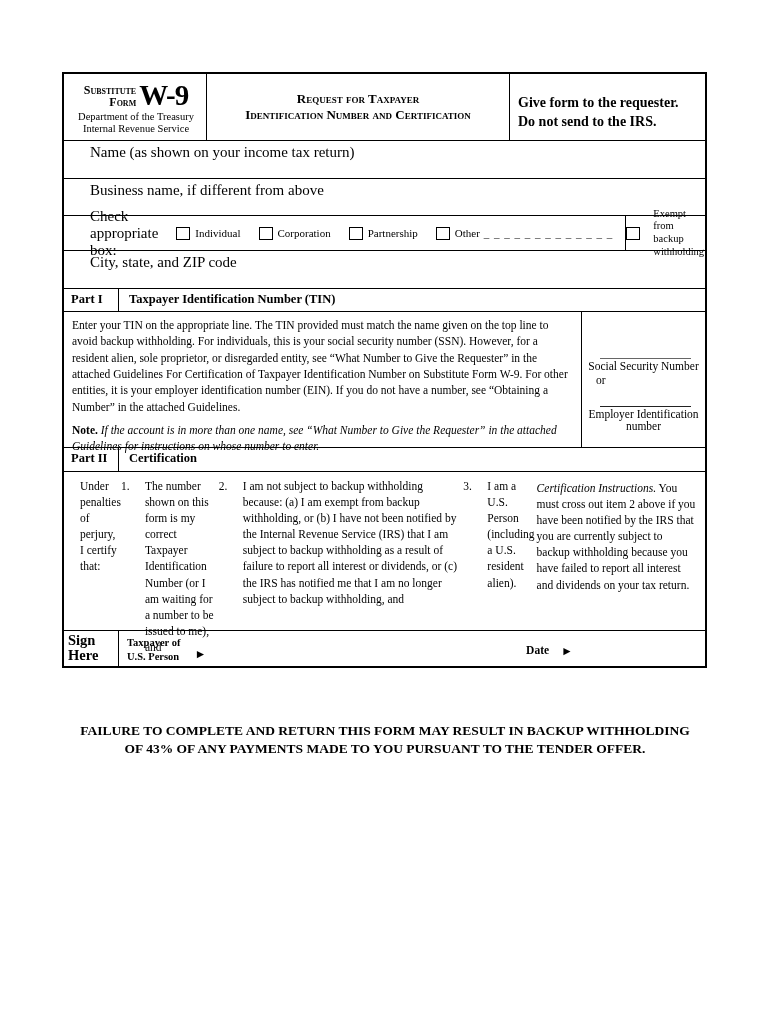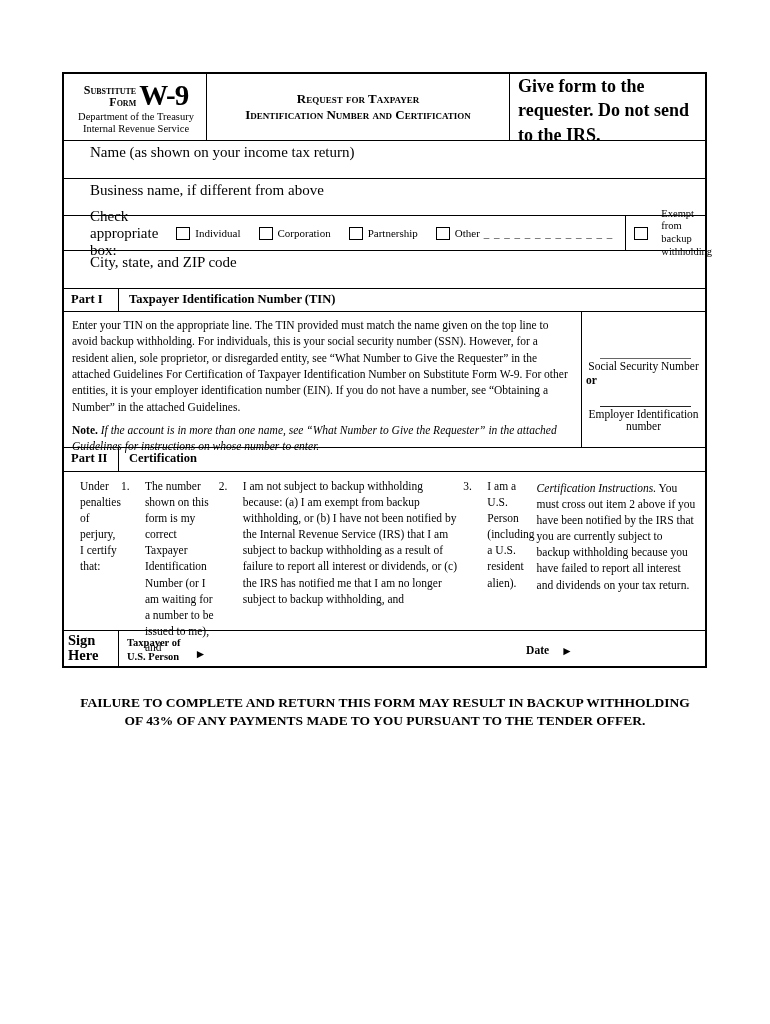--- a/index.html
+++ b/index.html
@@ -26,37 +26,37 @@
               display: flex; flex-direction: column; justify-content: center; }
   .subform-wrap { display: flex; align-items: flex-start; justify-content: center; }
   .subst-col { text-align: right; padding-top: 2px; }
   .bold { font-weight: bold; }
   .subst-line { font-size: 12px; font-weight: bold; font-variant: small-caps; line-height: 1.0; }
   .w9-big { font-size: 29px; font-weight: bold; line-height: 0.9; margin-left: 3px; letter-spacing: -1px; }
   .dept { text-align: center; font-size: 10.5px; line-height: 1.15; margin-top: 3px; }
   .hdr-mid { width: 303px; border-right: 1.5px solid #000;
              display: flex; flex-direction: column; justify-content: center; align-items: center; text-align: center; }
   .hdr-title { font-size: 13px; font-weight: bold; font-variant: small-caps; line-height: 1.25; }
-  .hdr-right { flex: 1; padding: 0 8px; font-size: 18px; font-weight: bold; line-height: 1.35;
-               display: flex; align-items: flex-start; }
+  .hdr-right { flex: 1; padding: 8px 8px; font-size: 14px; font-weight: bold; line-height: 1.35;
+               display: flex; align-items: flex-end; }
 
   
   .field-row { flex-direction: column; padding: 3px 7px; }
   .name-row { height: 38px; }
   .business-row { height: 37px; }
   .city-row { height: 38px; }
   .field-label { font-size: 15px; margin-left: 19px; }
 
   
   .checkbox-row { height: 35px; gap: 12px; }
   .cb-main { flex: 1; display: flex; align-items: center; padding: 0 0 0 7px; font-size: 11px; }
   .cb-group { display: flex; align-items: center; margin-left: 18px; }
   .checkbox { display: inline-block; width: 14px; height: 13px; border: 1.7px solid #000; background: #fff; margin-right: 5px; flex: none; }
   .other-line { letter-spacing: 1px; margin-left: 4px; white-space: nowrap; }
-  .cb-exempt { width: 134px; border-left: 1.5px solid #000; display: flex; align-items: center; padding-left: 8px; }
+  .cb-exempt { width: 134px; border-left: 1.5px solid #000; display: flex; align-items: center; padding-left: 0; }
   .exempt-text { font-size: 10.5px; line-height: 1.2; margin-left: 8px; }
 
   
   .part-header { align-items: stretch; font-weight: bold; font-size: 12.5px; }
   .p1-header { height: 23px; }
   .p2-header { height: 24px; }
   .part-label-cell { width: 55px; border-right: 1.5px solid #000; padding: 3px 0 0 7px; }
   .part-title-cell { flex: 1; padding: 3px 0 0 10px; }
 
   
@@ -64,21 +64,21 @@
   .p1-text { width: 518px; border-right: 1.5px solid #000; padding: 5px 8px; line-height: 1.42; }
   .p1-note { margin-top: 7px; }
   .italic { font-style: italic; }
   .tin-cell { flex: 1; position: relative; font-size: 11.5px; }
   .tin-line { position: absolute; left: 18px; right: 14px; border-top: 1.2px solid #666; }
   .ssn-line { top: 46px; }
   .ein-line { top: 94px; border-top-color: #222; }
   .tin-label { position: absolute; left: 0; right: 0; text-align: center; font-size: 11.5px; }
   .ssn-label { top: 48px; }
   .ein-label { top: 96px; }
-  .or-word { position: absolute; left: 4px; top: 62px; font-weight: bold; }
+  .or-word { position: absolute; left: 14px; top: 62px; }
 
   
   .p2-body { height: 159px; padding: 6px 8px 0 16px; line-height: 1.4; }
   .cert-intro { margin-bottom: 8px; }
   .cert-item { display: flex; margin-bottom: 7px; }
   .cert-num { width: 24px; flex: none; }
   .cert-text { flex: 1; padding-right: 2px; }
   .cert-instructions { margin-top: 2px; }
 
   
@@ -88,21 +88,21 @@
   .sign-right { flex: 1; display: flex; align-items: center; padding: 0 0 0 8px; }
   .sig-label { font-weight: bold; font-size: 10.5px; line-height: 1.25; }
   .arrow { font-size: 12px; margin-left: 14px; padding-top: 10px; }
   .signature-area { flex: 1; height: 100%; }
   .date-label { font-weight: bold; font-size: 11.5px; }
   .date-arrow { margin-left: 12px; padding-top: 4px; }
   .date-area { width: 132px; height: 100%; }
 
   
   .footer-warning {
-    position: absolute; left: 0; top: 694px; width: 770px;
+    position: absolute; left: 0; top: 722px; width: 770px;
     text-align: center; font-weight: bold; font-size: 13.5px; line-height: 1.35;
   }
 </style>
 </head>
 <body>
 
 <div class="page">
   <div class="form-table">
 
     <div class="row header-row">

